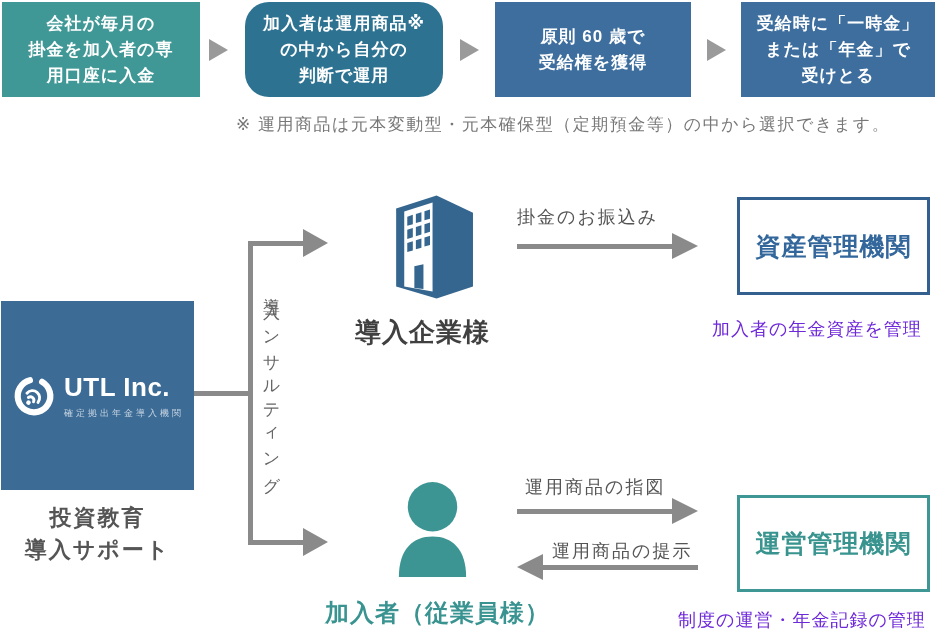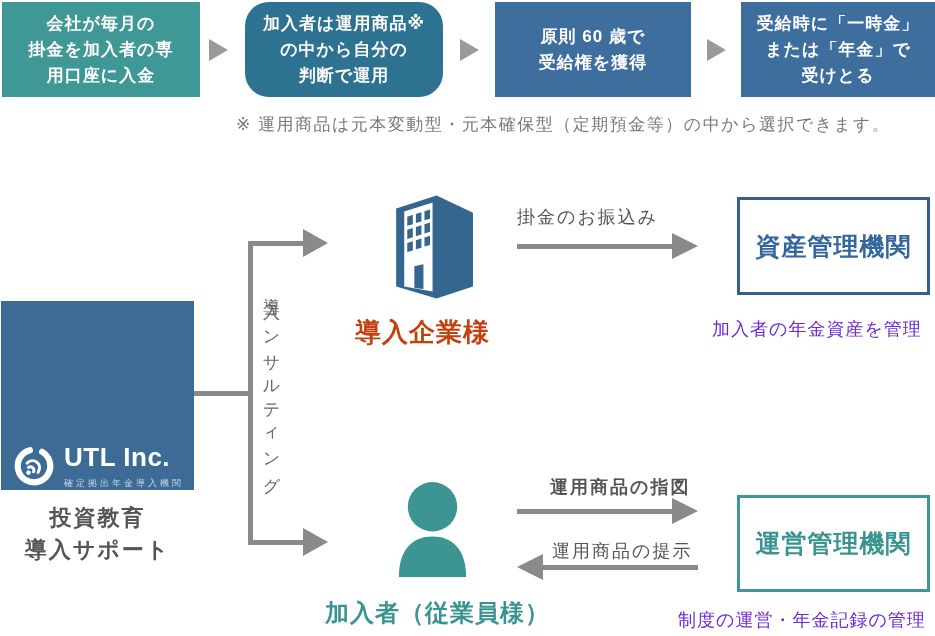--- a/index.html
+++ b/index.html
@@ -24,21 +24,21 @@
   }
 
   .note {
     position:absolute; left:236px; top:113px;
     font-size:17px; color:#777; letter-spacing:1.5px;
   }
 
   
   .brand-box {
     position:absolute; left:1px; top:301px; width:193px; height:189px;
-    background:#3C6B96; display:flex; align-items:flex-end; justify-content:center;
+    background:#3C6B96; display:flex; align-items:center; justify-content:center;
   }
   .logo-row { display:flex; align-items:center; }
   .logo-col { margin-left:7px; }
   .logo-title { color:#fff; font-weight:bold; font-size:26px; letter-spacing:0.5px; }
   .logo-sub { color:#C7D5E2; font-size:9px; letter-spacing:3px; margin-top:4px; white-space:nowrap; }
   .brand-caption {
     position:absolute; left:1px; top:502px; width:193px; text-align:center;
     font-size:22px; line-height:32px; font-weight:bold; color:#555;
     letter-spacing:2px; white-space:pre-line;
   }
@@ -56,21 +56,21 @@
     border-right:26px solid #8A8A8A;
   }
   .consulting {
     position:absolute; left:260px; top:284px; height:235px;
     writing-mode:vertical-rl; font-size:17px; color:#666; letter-spacing:5px;
   }
 
   
   .company-label {
     position:absolute; left:330px; top:315px; width:185px; text-align:center;
-    font-size:26px; font-weight:bold; color:#c2410c; letter-spacing:1px;
+    font-size:26px; font-weight:bold; color:#404040; letter-spacing:1px;
   }
   .member-label {
     position:absolute; left:305px; top:597px; width:265px; text-align:center;
     font-size:24px; font-weight:bold; color:#399390; letter-spacing:1px;
   }
 
   
   .arrow-label { position:absolute; font-size:18px; color:#555; letter-spacing:2px; }
   .shaft { position:absolute; height:5px; background:#8A8A8A; }
   .gray-head-sm {
@@ -166,21 +166,21 @@
   </svg>
   <div class="member-label">加入者（従業員様）</div>
 
   <div class="arrow-label" style="left:517px; top:205px;">掛金のお振込み</div>
   <div class="shaft" style="left:517px; top:244px; width:157px;"></div>
   <div class="gray-head-sm" style="left:672px; top:233px;"></div>
 
   <div class="org-box asset-box">資産管理機関</div>
   <div class="org-caption" style="left:712px; top:317px;">加入者の年金資産を管理</div>
 
-  <div class="arrow-label" style="left:550px; top:475px;font-weight:bold;">運用商品の指図</div>
+  <div class="arrow-label" style="left:525px; top:475px;">運用商品の指図</div>
   <div class="shaft" style="left:517px; top:509px; width:157px;"></div>
   <div class="gray-head-sm" style="left:672px; top:498px;"></div>
 
   <div class="arrow-label" style="left:552px; top:539px;">運用商品の提示</div>
   <div class="shaft" style="left:543px; top:565px; width:155px;"></div>
   <div class="head-left" style="left:517px; top:554px;"></div>
 
   <div class="org-box admin-box">運営管理機関</div>
   <div class="org-caption" style="left:678px; top:608px;">制度の運営・年金記録の管理</div>
 

